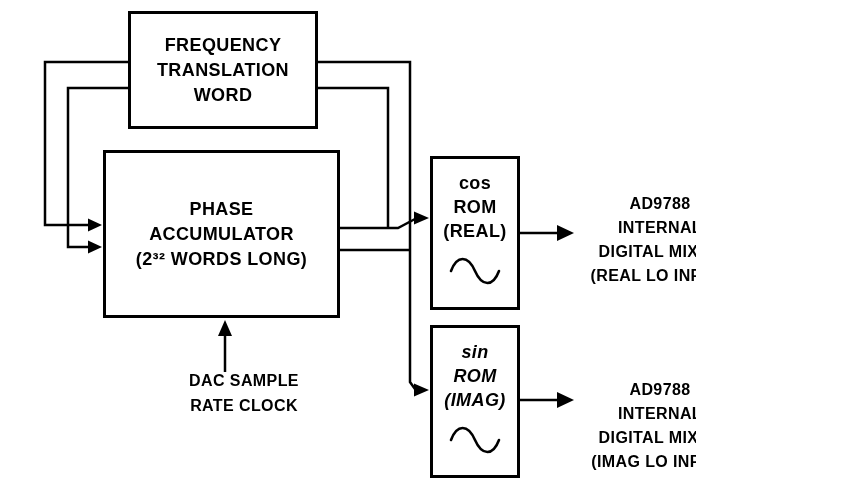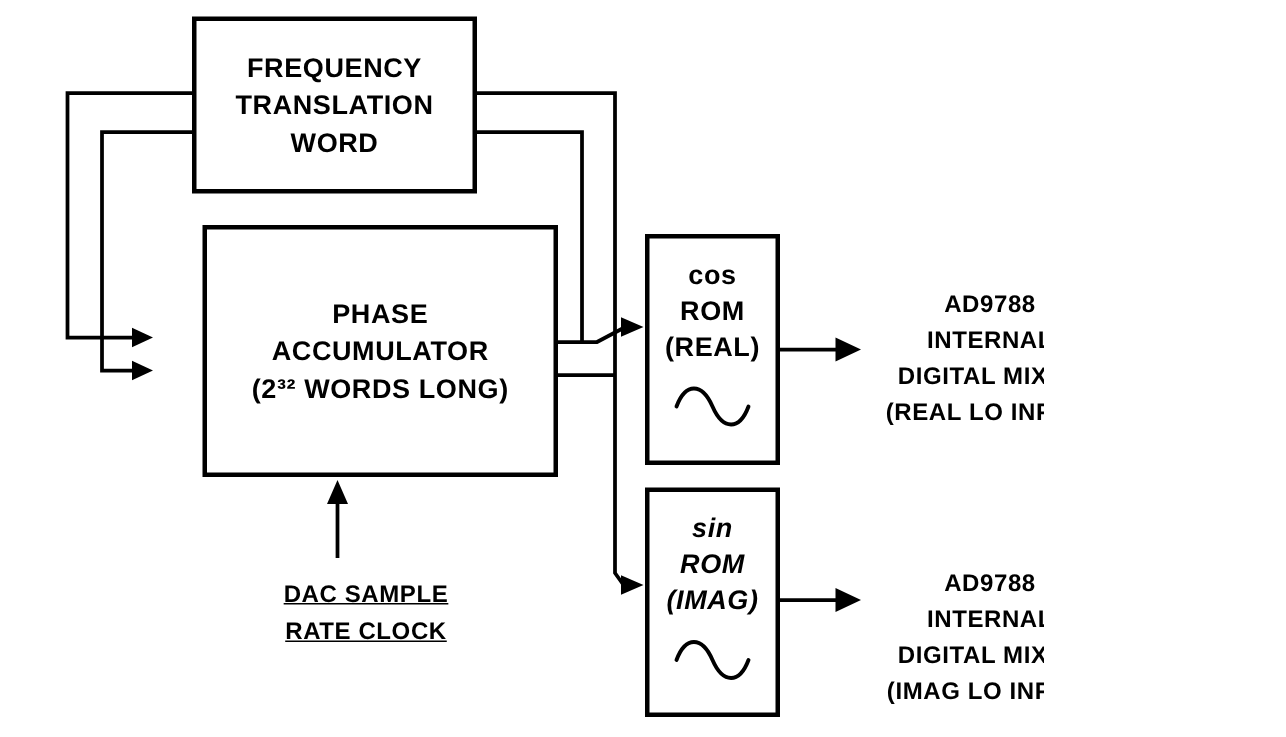--- a/index.html
+++ b/index.html
@@ -101,21 +101,21 @@
       <polygon points="574,233 557,225 557,241"></polygon>
       <polygon points="574,400 557,392 557,408"></polygon>
       <polygon points="225,320 218,336 232,336"></polygon>
     </g>
   </svg>
 
   <div class="box" style="left:128px; top:11px; width:190px; height:118px;">FREQUENCY
 TRANSLATION
 WORD</div>
 
-  <div class="box" style="left:103px; top:150px; width:237px; height:168px;margin-left:32px;">PHASE
+  <div class="box" style="left:103px; top:150px; width:237px; height:168px;">PHASE
 ACCUMULATOR
 (2³² WORDS LONG)</div>
 
   <div class="box rom" style="left:430px; top:156px; width:90px; height:154px;">
     <span class="rom-label">cos
 ROM
 (REAL)</span>
     <svg class="sine" width="54" height="36" viewBox="0 0 54 36" xmlns="http://www.w3.org/2000/svg">
       <path d="M3,18 C9,2 20,2 27,18 C34,34 45,34 51,18" fill="none" stroke="#000000" stroke-width="2.6" stroke-linecap="round"></path>
     </svg>
@@ -123,21 +123,21 @@
 
   <div class="box rom" style="left:430px; top:325px; width:90px; height:153px;font-style:italic;">
     <span class="rom-label">sin
 ROM
 (IMAG)</span>
     <svg class="sine" width="54" height="36" viewBox="0 0 54 36" xmlns="http://www.w3.org/2000/svg">
       <path d="M3,18 C9,2 20,2 27,18 C34,34 45,34 51,18" fill="none" stroke="#000000" stroke-width="2.6" stroke-linecap="round"></path>
     </svg>
   </div>
 
-  <div class="txt" style="left:158px; top:384px; width:172px; line-height:25px;text-decoration:underline;">DAC SAMPLE
+  <div class="txt" style="left:158px; top:368px; width:172px; line-height:25px;">DAC SAMPLE
 RATE CLOCK</div>
 
   <div class="txt" style="left:566px; top:192px; width:188px;">AD9788
 INTERNAL
 DIGITAL MIXER
 (REAL LO INPUT)</div>
 
   <div class="txt" style="left:566px; top:378px; width:188px;">AD9788
 INTERNAL
 DIGITAL MIXER

